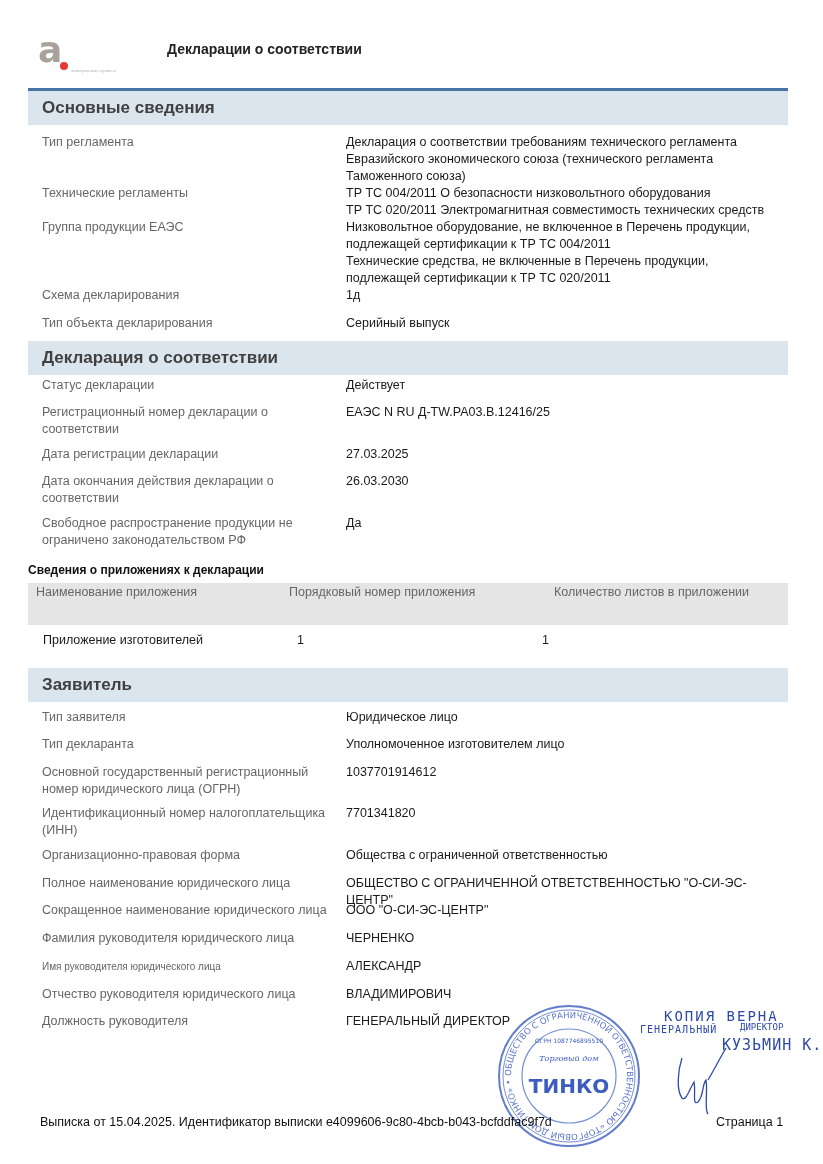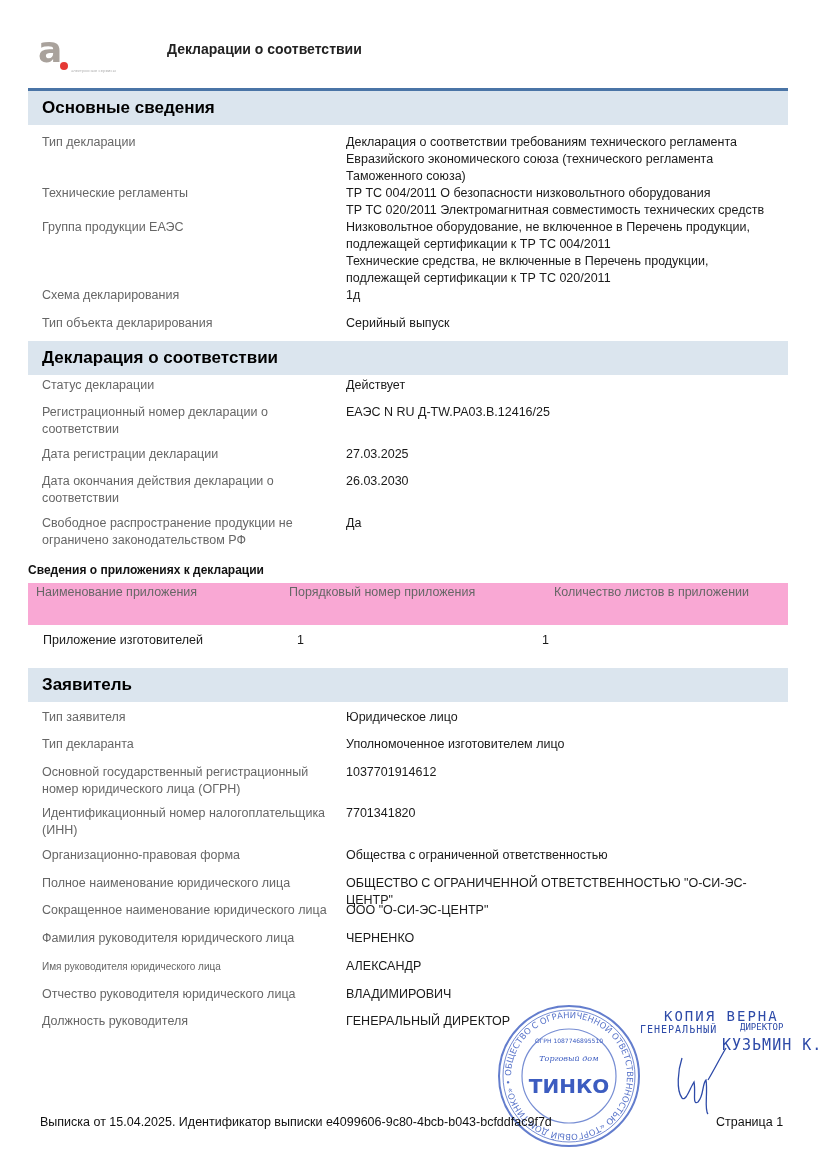--- a/index.html
+++ b/index.html
@@ -7,29 +7,29 @@
   body { position: relative; font-family: "Liberation Sans", sans-serif; color: #222; font-size: 12.5px; }
 
   .header { position: absolute; left: 28px; top: 30px; width: 760px; height: 50px; }
   .logo { position: absolute; left: 10px; top: 6px; width: 110px; height: 40px; }
   .logo .a-glyph { position: absolute; left: 0; top: -4px; font-family: "DejaVu Sans", sans-serif; font-size: 36px; font-weight: bold; color: #a9a29c; line-height: 1; }
   .logo .dot { position: absolute; left: 22px; top: 26px; width: 8px; height: 8px; border-radius: 50%; background: #e53935; }
   .logo .site { position: absolute; left: 33px; top: 22px; font-size: 8px; color: #d32f2f; margin-top: 32px; }
   .logo .sub { position: absolute; left: 33px; top: 32px; font-size: 4px; color: #aaa; letter-spacing: 0.2px; }
   .doc-title { position: absolute; left: 139px; top: 11px; font-size: 14px; font-weight: bold; color: #222; }
 
-  .section-head { position: absolute; left: 28px; width: 760px; height: 34px; background: #dbe5ee; padding-left: 14px; font-size: 17px; font-weight: bold; color: #000000; line-height: 34px; }
+  .section-head { position: absolute; left: 28px; width: 760px; height: 34px; background: #dbe5ee; padding-left: 14px; font-size: 17px; font-weight: bold; color: #404040; line-height: 34px; }
   .section-head.top { border-top: 3px solid #4a74a6; }
 
   .row { position: absolute; left: 42px; width: 740px; }
   .row .label { position: absolute; left: 0; width: 290px; color: #666; font-size: 12.5px; line-height: 17px; }
   .row .value { position: absolute; left: 304px; width: 440px; color: #1a1a1a; font-size: 12.5px; line-height: 17px; }
 
   .sub-title { position: absolute; left: 28px; top: 563px; font-size: 12px; font-weight: bold; color: #111; }
-  .att-head { position: absolute; left: 28px; top: 583px; width: 760px; height: 42px; background: #f9a8d4; }
+  .att-head { position: absolute; left: 28px; top: 583px; width: 760px; height: 42px; background: #e5e5e5; }
   .att-head span { position: absolute; top: 2px; color: #666; font-size: 12.5px; }
   .att-row span { position: absolute; top: 633px; color: #1a1a1a; font-size: 12.5px; }
 
   .footer-left { position: absolute; left: 28px; top: 1115px; font-size: 12.5px; color: #111; margin-left: 12px; }
   .footer-right { position: absolute; left: 716px; top: 1115px; font-size: 12.5px; color: #111; }
 
   .stamp { position: absolute; left: 496px; top: 1003px; width: 146px; height: 146px; }
   .copy { position: absolute; left: 640px; top: 1008px; color: #2d4aa8; font-family: "DejaVu Sans Mono", monospace; }
   .copy .l1 { position: absolute; left: 24px; top: 0; font-size: 14px; letter-spacing: 2px; white-space: nowrap; }
   .copy .l2 { position: absolute; left: 0; top: 16px; font-size: 10px; white-space: nowrap; letter-spacing: 1px; }
@@ -46,21 +46,21 @@
     <span class="dot"></span>
     <span class="site">fsa.gov.ru</span>
     <span class="sub">электронные сервисы</span>
   </div>
   <div class="doc-title">Декларации о соответствии</div>
 </div>
 
 <div class="section-head top" style="top:88px;height:37px;line-height:33px;">Основные сведения</div>
 
 <div class="row" style="top:134px;">
-  <div class="label">Тип декларации</div>
+  <div class="label">Тип регламента</div>
   <div class="value">Декларация о соответствии требованиям технического регламента Евразийского экономического союза (технического регламента Таможенного союза)</div>
 </div>
 <div class="row" style="top:185px;">
   <div class="label">Технические регламенты</div>
   <div class="value" style="white-space:pre-line;">ТР ТС 004/2011 О безопасности низковольтного оборудования
 ТР ТС 020/2011 Электромагнитная совместимость технических средств</div>
 </div>
 <div class="row" style="top:219px;">
   <div class="label">Группа продукции ЕАЭС</div>
   <div class="value" style="white-space:pre-line;">Низковольтное оборудование, не включенное в Перечень продукции, подлежащей сертификации к ТР ТС 004/2011

